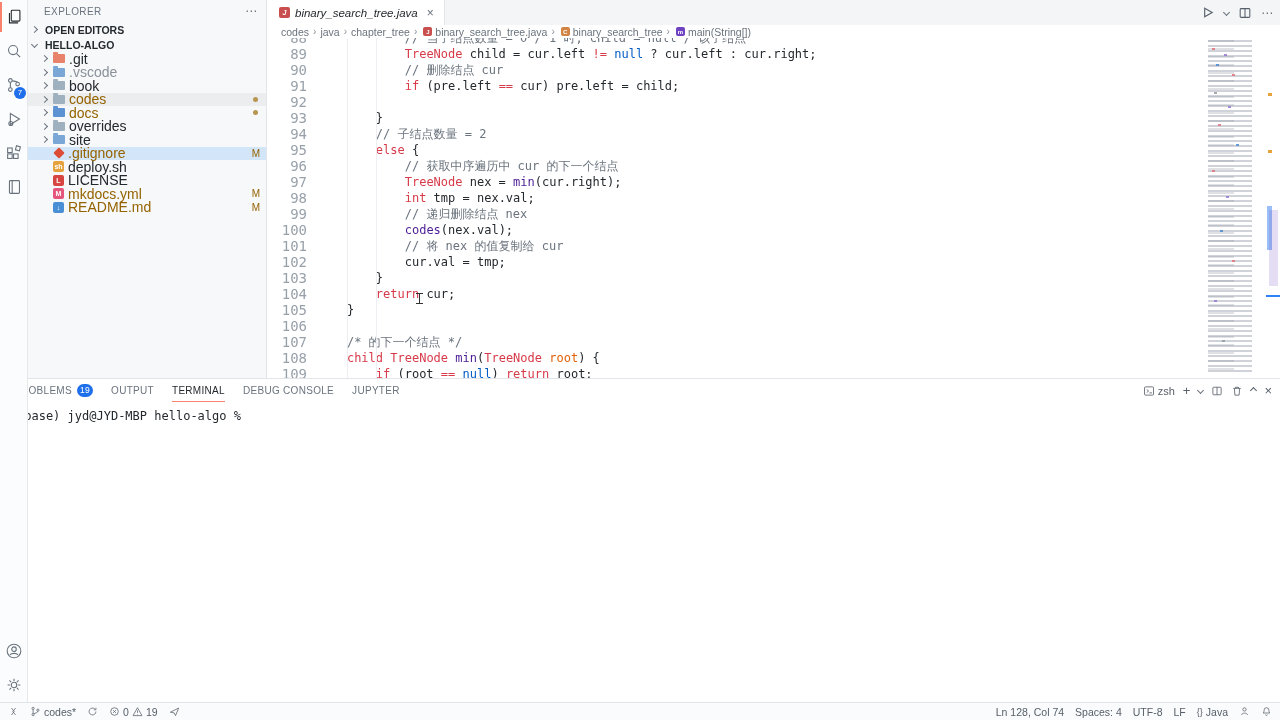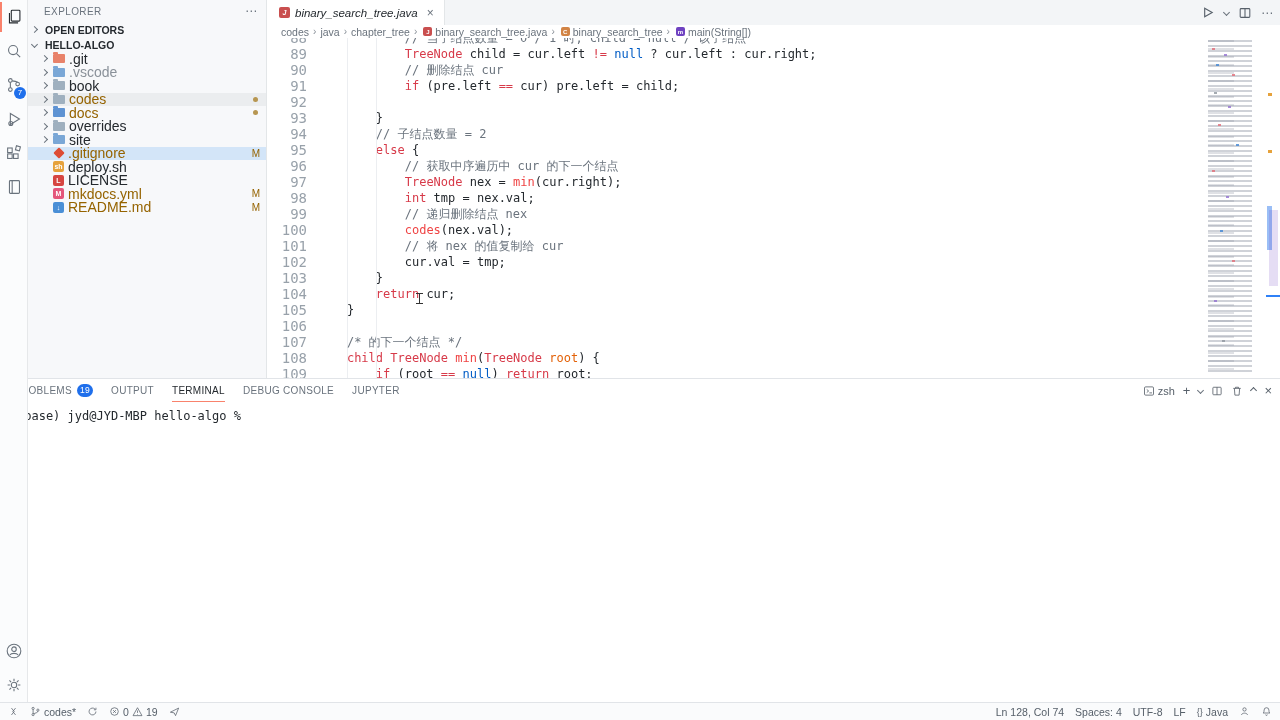--- a/index.html
+++ b/index.html
@@ -67,21 +67,21 @@
   .bc-sep { color:#8a9199; font-size:10px; }
   .bc-item { display:flex; align-items:center; gap:3px; cursor:pointer; }
   #editor-body { position:absolute; top:38px; left:0; right:0; bottom:0; overflow:hidden;
     font-family:"DejaVu Sans Mono","Liberation Mono",monospace; font-size:12px; }
   #editor-body::before { content:""; position:absolute; left:80px; top:0; bottom:0; width:1px; background:#eceef1; }
   #editor-body::after  { content:""; position:absolute; left:109px; top:0; bottom:0; width:1px; background:#eceef1; }
   #code-lines { position:absolute; top:-8px; left:0; right:90px; }
   .line { display:flex; height:16px; line-height:16px; }
   .ln { width:40px; text-align:right; color:#98a1aa; flex:none; font-size:14px; }
   .lc { padding-left:11px; white-space:pre; }
-  .tk-k { color:#d73a49; } .tk-f { color:#ef4444; } .tk-n { color:#005cc5; }
+  .tk-k { color:#d73a49; } .tk-f { color:#4c1d95; } .tk-n { color:#005cc5; }
   .tk-c { color:#6a737d; } .tk-d { color:#24292e; } .tk-p { color:#e36209; }
   
   #minimap { position:absolute; top:2px; right:16px; width:62px; bottom:4px; opacity:.75; }
   #minimap .mm-col { position:absolute; left:6px; top:0; width:44px; height:332px;
     background:repeating-linear-gradient(to bottom, rgba(90,100,120,.38) 0 2px, transparent 2px 5px); }
   #minimap .mm-col2 { position:absolute; left:6px; top:0; width:26px; height:332px;
     background:repeating-linear-gradient(to bottom, rgba(90,100,120,.25) 0 2px, transparent 2px 8px); }
   .mm-marks { position:absolute; width:3px; height:2px; left:0; top:0;
     box-shadow:10px 8px #d73a49, 22px 14px #6f42c1, 14px 24px #005cc5, 30px 34px #d73a49,
     12px 52px #6a737d, 26px 66px #6f42c1, 16px 84px #d73a49, 34px 104px #005cc5,

